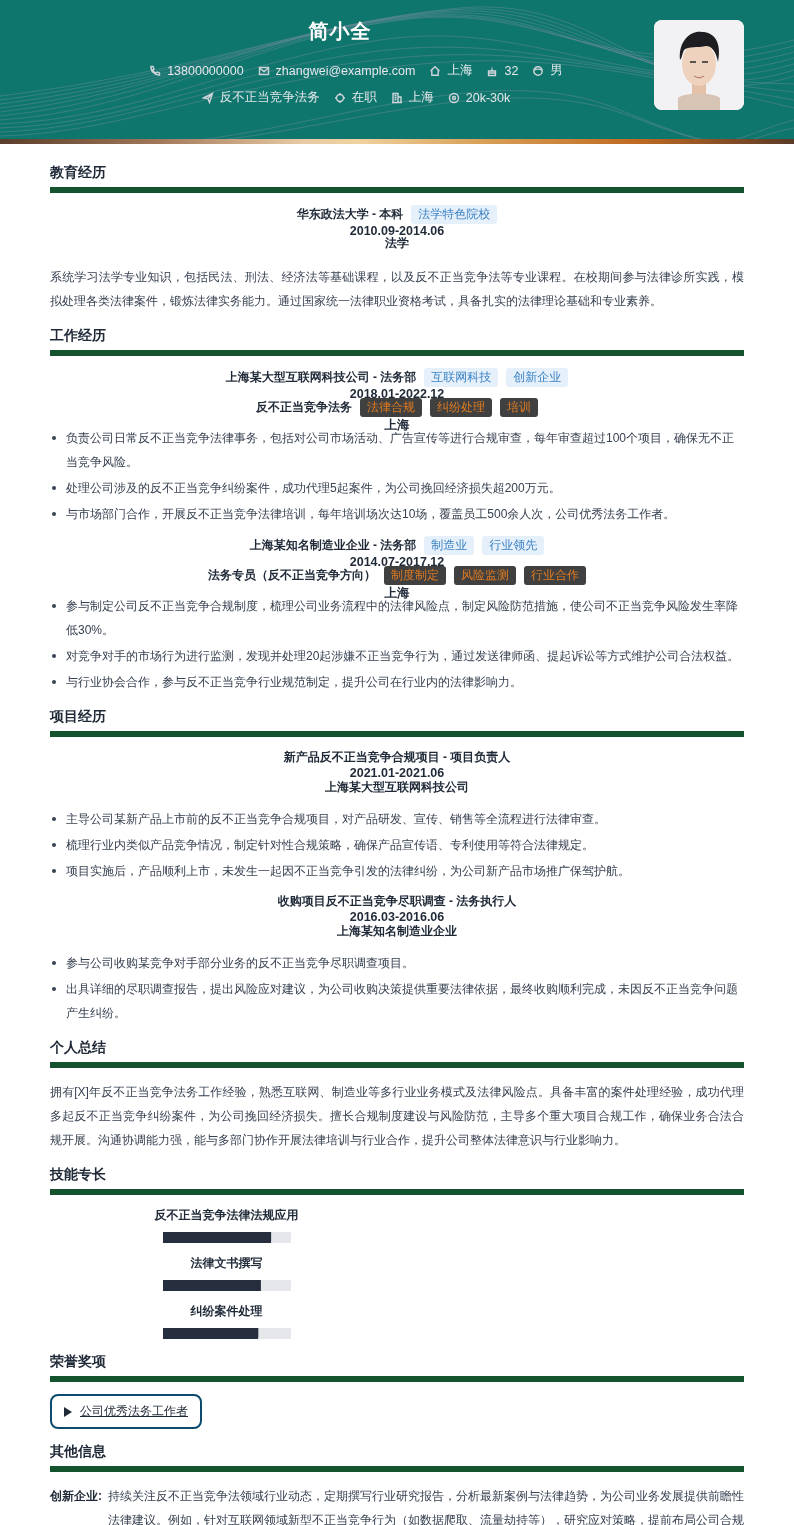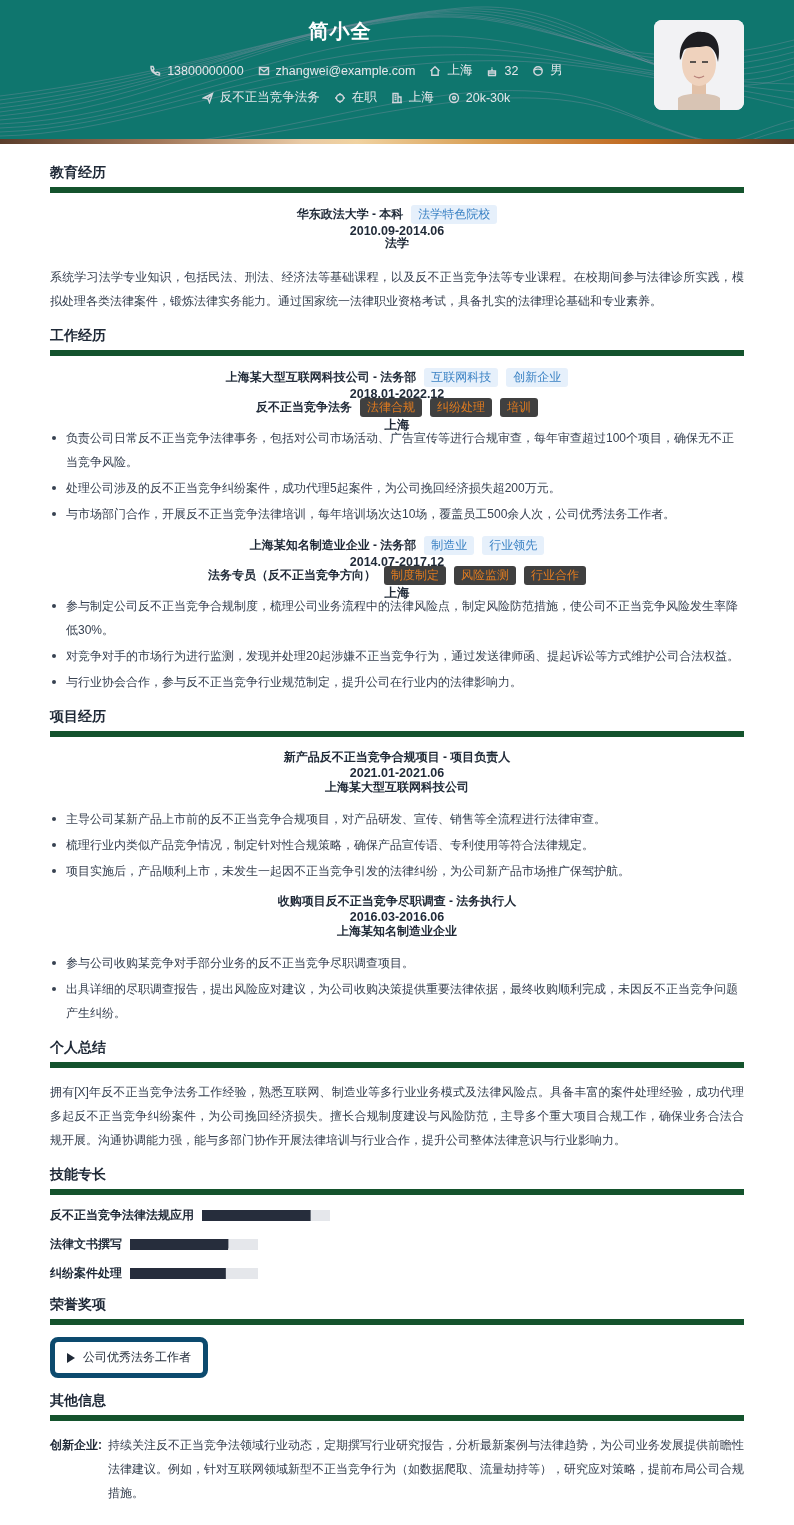--- a/index.html
+++ b/index.html
@@ -31,27 +31,27 @@
   .tag.orange { background: #404040; color: #e07b1f; }
   .sub { margin-top: 8px; }
   .para { font-size: 12px; line-height: 24px; color: #374151; margin-top: 8px; text-align: justify; }
   ul.bullets { list-style: none; margin-top: 6px; }
   ul.bullets li { position: relative; padding-left: 16px; font-size: 12px; line-height: 24px; color: #374151; margin-bottom: 2px; }
   ul.bullets li::before { content: ""; position: absolute; left: 2px; top: 10px; width: 4px; height: 4px; border-radius: 50%; background: #374151; }
   .entry { margin-bottom: 10px; }
 
   
   .skills { display: flex; flex-wrap: wrap; row-gap: 12px; }
-  .skill { display: flex; align-items: center; gap: 8px; width: 353px; font-size: 12px; font-weight: bold; color: #1f2937; }
+  .skill { display: flex; align-items: center; gap: 8px; width: 353px; font-size: 12px; font-weight: bold; color: #1f2937; flex-direction: column; }
   .bar { position: relative; width: 128px; height: 11px; background: #e5e7eb; }
   .bar-fill { position: absolute; left: 0; top: 0; height: 11px; background: #262d3c; clip-path: polygon(0 0, 100% 0, calc(100% - 0px) 100%, 0 100%); }
   .bar-fill::after { content: ""; position: absolute; right: -4px; top: 0; width: 0; height: 0; border-top: 11px solid #262d3c; border-right: 4px solid transparent; }
 
   
-  .award { display: inline-flex; align-items: center; gap: 8px; border: 5px solid #0c4a6e; border-radius: 8px; padding: 7px 12px; font-size: 12px; color: #1f2937; }
+  .award { display: inline-flex; align-items: center; gap: 8px; border: 2px solid #0c4a6e; border-radius: 8px; padding: 7px 12px; font-size: 12px; color: #1f2937; text-decoration: underline; }
   .award .tri { width: 0; height: 0; border-top: 5px solid transparent; border-bottom: 5px solid transparent; border-left: 8px solid #1f2937; }
 
   
   .other-row { display: flex; font-size: 12px; line-height: 24px; color: #374151; }
   .other-label { font-weight: bold; color: #1f2937; white-space: nowrap; width: 58px; }
   .other-text { flex: 1; }
 </style>
 </head>
 <body>
 

